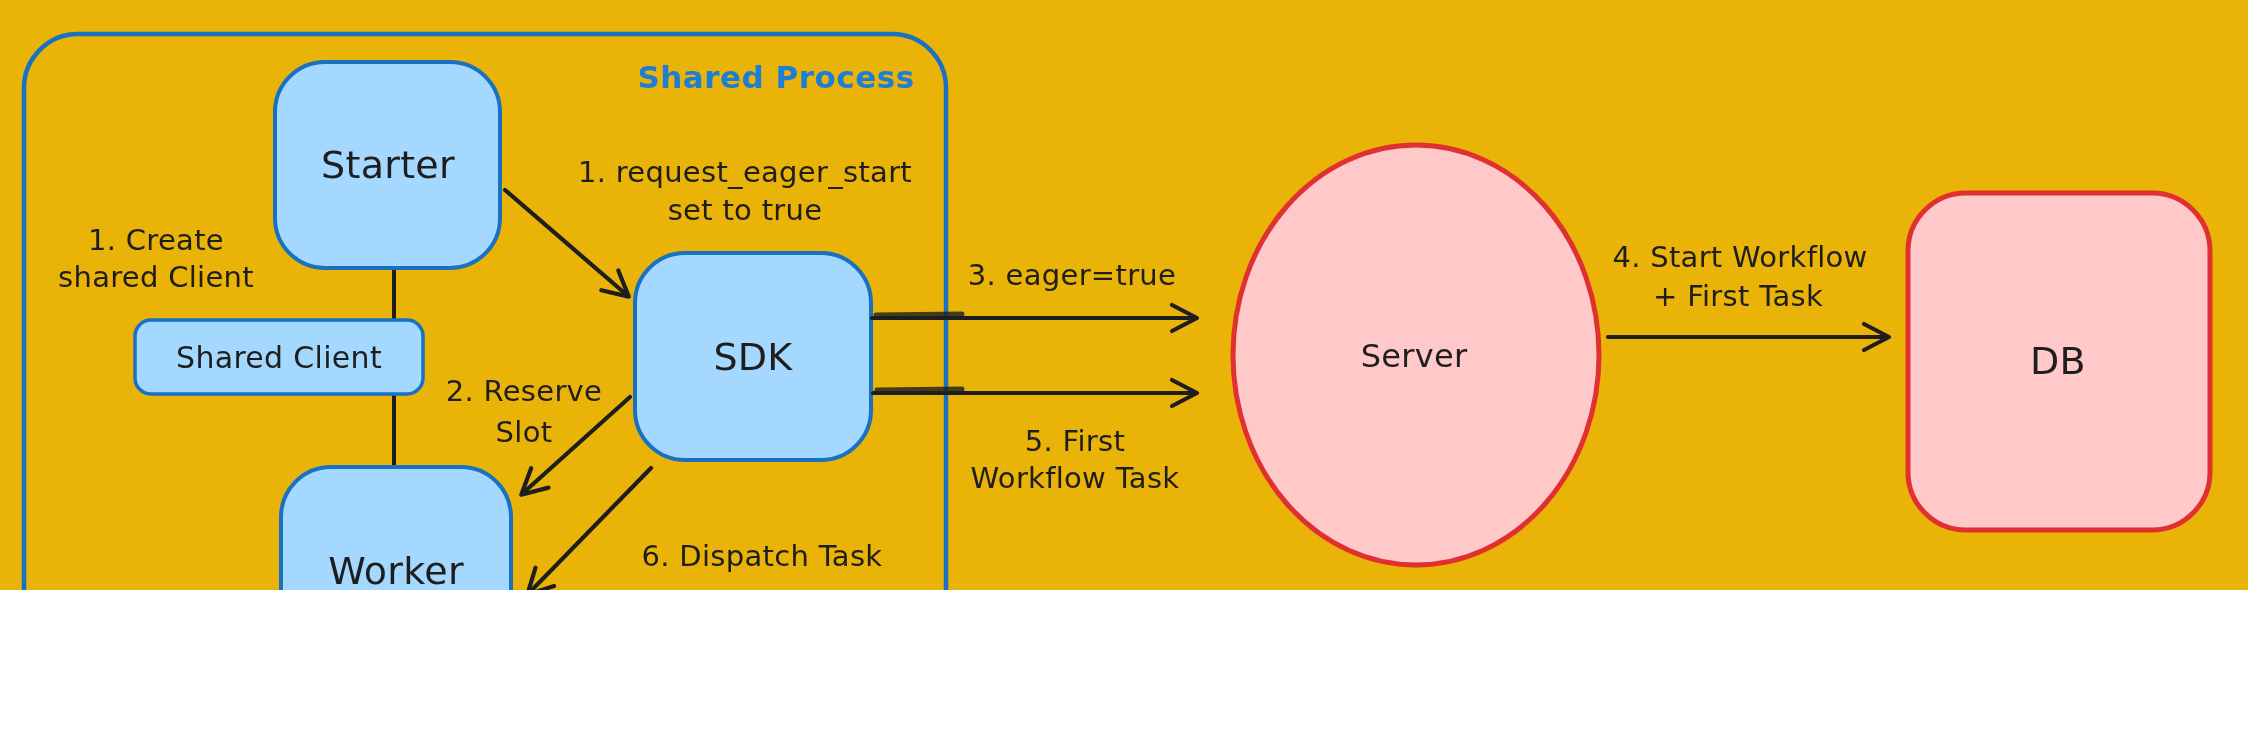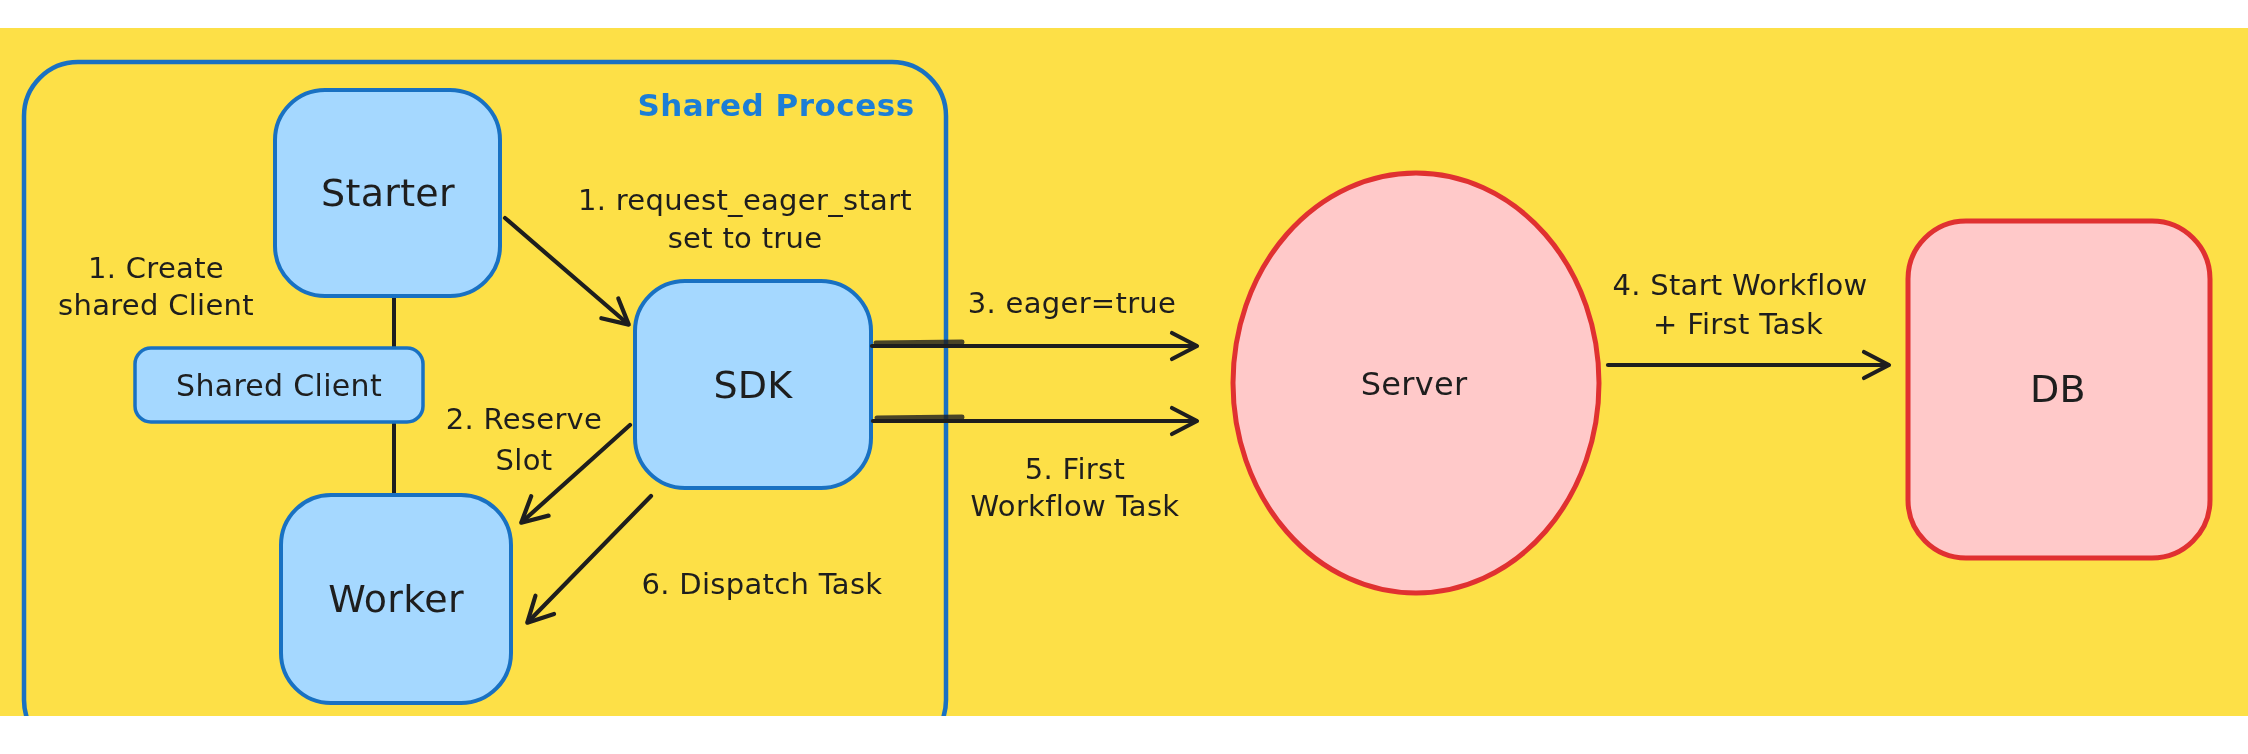--- a/index.html
+++ b/index.html
@@ -3,24 +3,23 @@
 <meta charset="utf-8">
 <style>
   html, body {
     margin: 0;
     padding: 0;
     background: #ffffff;
   }
   .stage {
     position: relative;
     width: 2248px;
-    height: 688px;
-    background: #fde047;
+    height: 590px;
+    background: #eab308;
     overflow: hidden;
-    margin-top: 28px;
   }
   svg { display: block; }
   text {
     font-family: "DejaVu Sans", "Liberation Sans", sans-serif;
     letter-spacing: 0.3px;
   }
   .node-label   { font-size: 38px; }
   .node-label-s { font-size: 30px; }
   .node-label-m { font-size: 32px; }
   .annot        { font-size: 29px; }

